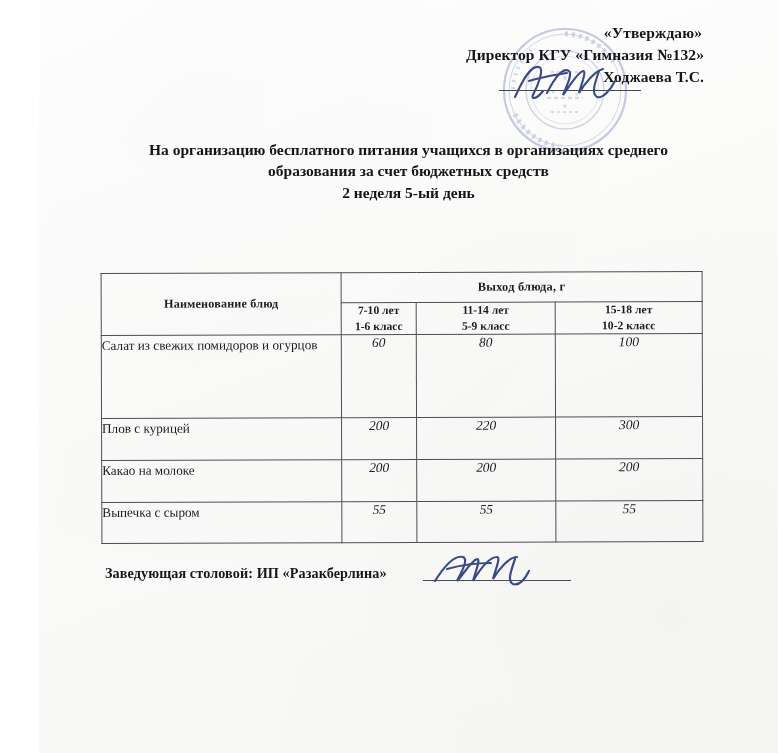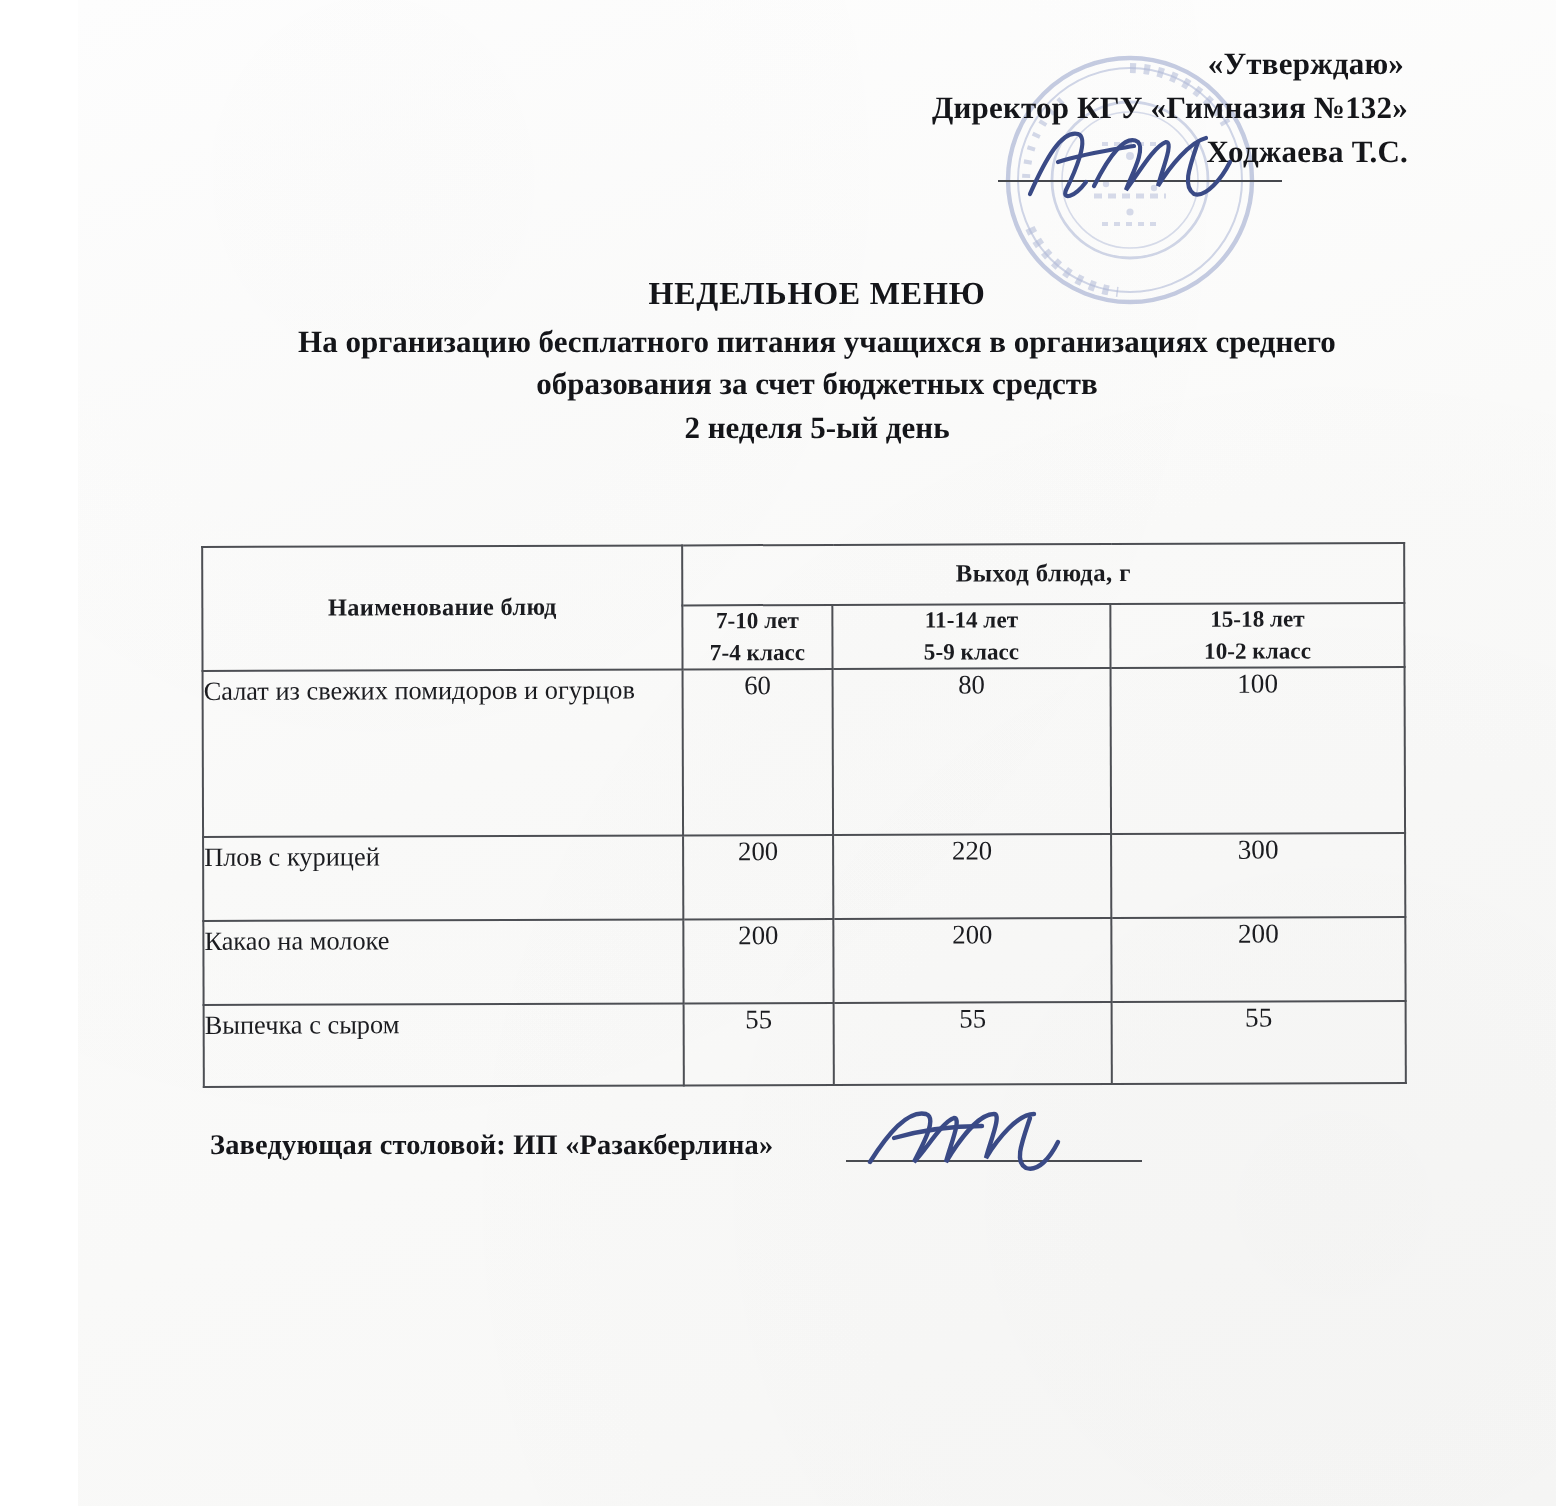--- a/index.html
+++ b/index.html
@@ -141,20 +141,21 @@
     font-size: 13.2px;
     line-height: 1.45;
     padding: 6px 4px 4px 7px;
     font-weight: normal;
   }
   .val-cell {
     text-align: center;
     font-size: 13.4px;
     padding-top: 6px;
     font-weight: normal;
+    font-style: italic;
   }
   .val-cell.wide { font-size: 13.6px; }
 
   
   .footer {
     position: absolute;
     left: 66px;
     top: 565px;
     font-size: 14.2px;
     font-weight: bold;
@@ -215,42 +216,41 @@
   <svg class="sig-ink-dir" viewBox="0 0 120 48">
     <g fill="none" stroke="#3a4a86" stroke-width="2.1" stroke-linecap="round">
       <path d="M8 40 C16 22 24 8 32 10 C38 12 30 30 26 38 C24 43 30 42 36 34"></path>
       <path d="M22 24 C34 20 48 18 60 16"></path>
       <path d="M40 36 C48 20 56 10 62 14 C66 18 58 32 56 38 C62 30 70 16 76 14 C80 14 74 28 72 36 C78 26 88 14 96 12"></path>
       <path d="M92 14 C88 26 84 36 90 40 C96 42 104 32 108 24"></path>
     </g>
   </svg>
 
   <div class="title-block">
-    <div class="doc-title">НЕДЕЛЬНОЕ МЕНЮ</div>
     <div class="doc-sub">На организацию бесплатного питания учащихся в организациях среднего</div>
     <div class="doc-sub">образования за счет бюджетных средств</div>
     <div class="doc-week">2 неделя 5-ый день</div>
   </div>
 
   <table id="menu-table">
     <colgroup>
       <col style="width:240px">
       <col style="width:75px">
       <col style="width:139px">
       <col style="width:147px">
     </colgroup>
     <thead>
       <tr>
         <th class="th-name" rowspan="2">Наименование блюд</th>
         <th class="th-group" colspan="3">Выход блюда, г</th>
       </tr>
       <tr>
         <th class="th-age">
           <div>7-10 лет</div>
-          <div>7-4 класс</div>
+          <div>1-6 класс</div>
         </th>
         <th class="th-age">
           <div>11-14 лет</div>
           <div>5-9 класс</div>
         </th>
         <th class="th-age">
           <div>15-18 лет</div>
           <div>10-2 класс</div>
         </th>
       </tr>

